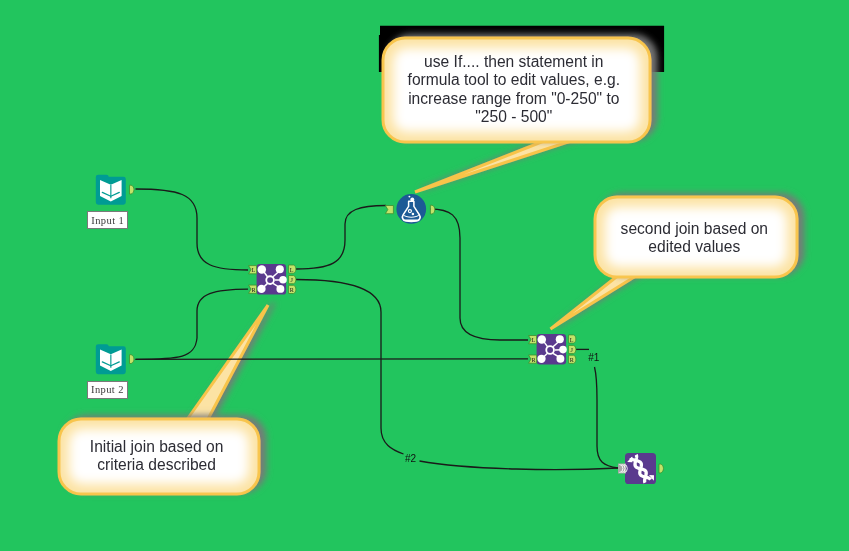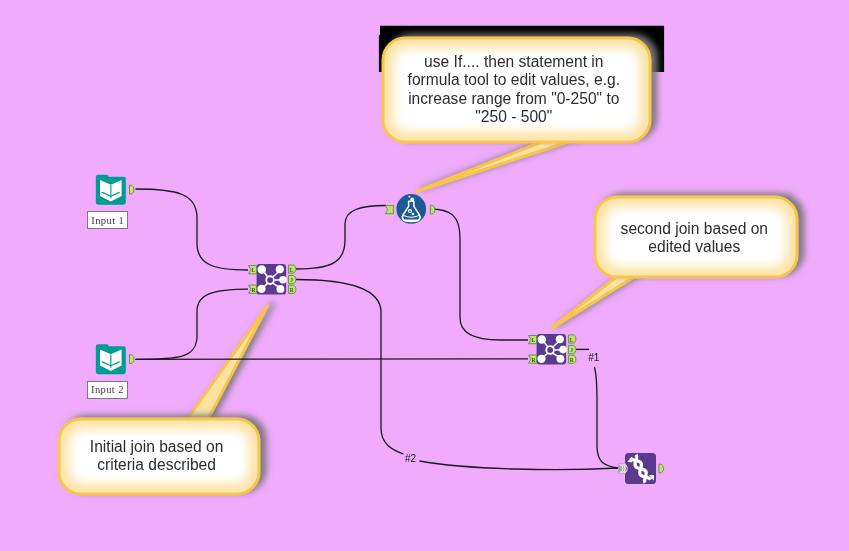--- a/index.html
+++ b/index.html
@@ -1,17 +1,17 @@
 <!DOCTYPE html>
 <html><head>
 <meta charset="utf-8">
 <style>
   html,body{margin:0;padding:0;background:#ffffff;}
   body{width:849px;height:551px;overflow:hidden;font-family:"Liberation Sans",sans-serif;}
-  #canvas{position:relative;width:849px;height:551px;background:#f0abfc;}
+  #canvas{position:relative;width:849px;height:551px;background:#22c55e;}
   svg.layer{position:absolute;left:0;top:0;}
   .toollabel{position:absolute;border:1px solid #7a7a7a;background:#fff;font-family:"Liberation Serif",serif;font-size:10.5px;color:#3a3a3a;padding:1.5px 3px;line-height:13px;white-space:nowrap;letter-spacing:0.4px;}
   .connlabel{position:absolute;font-family:"Liberation Sans",sans-serif;font-size:10px;color:#111;white-space:nowrap;}
   .callout-text{font-family:"Liberation Sans",sans-serif;font-size:15.6px;fill:#2c2c34;text-anchor:middle;}
 </style>
 </head>
 <body>
 
 <div id="canvas">
 

